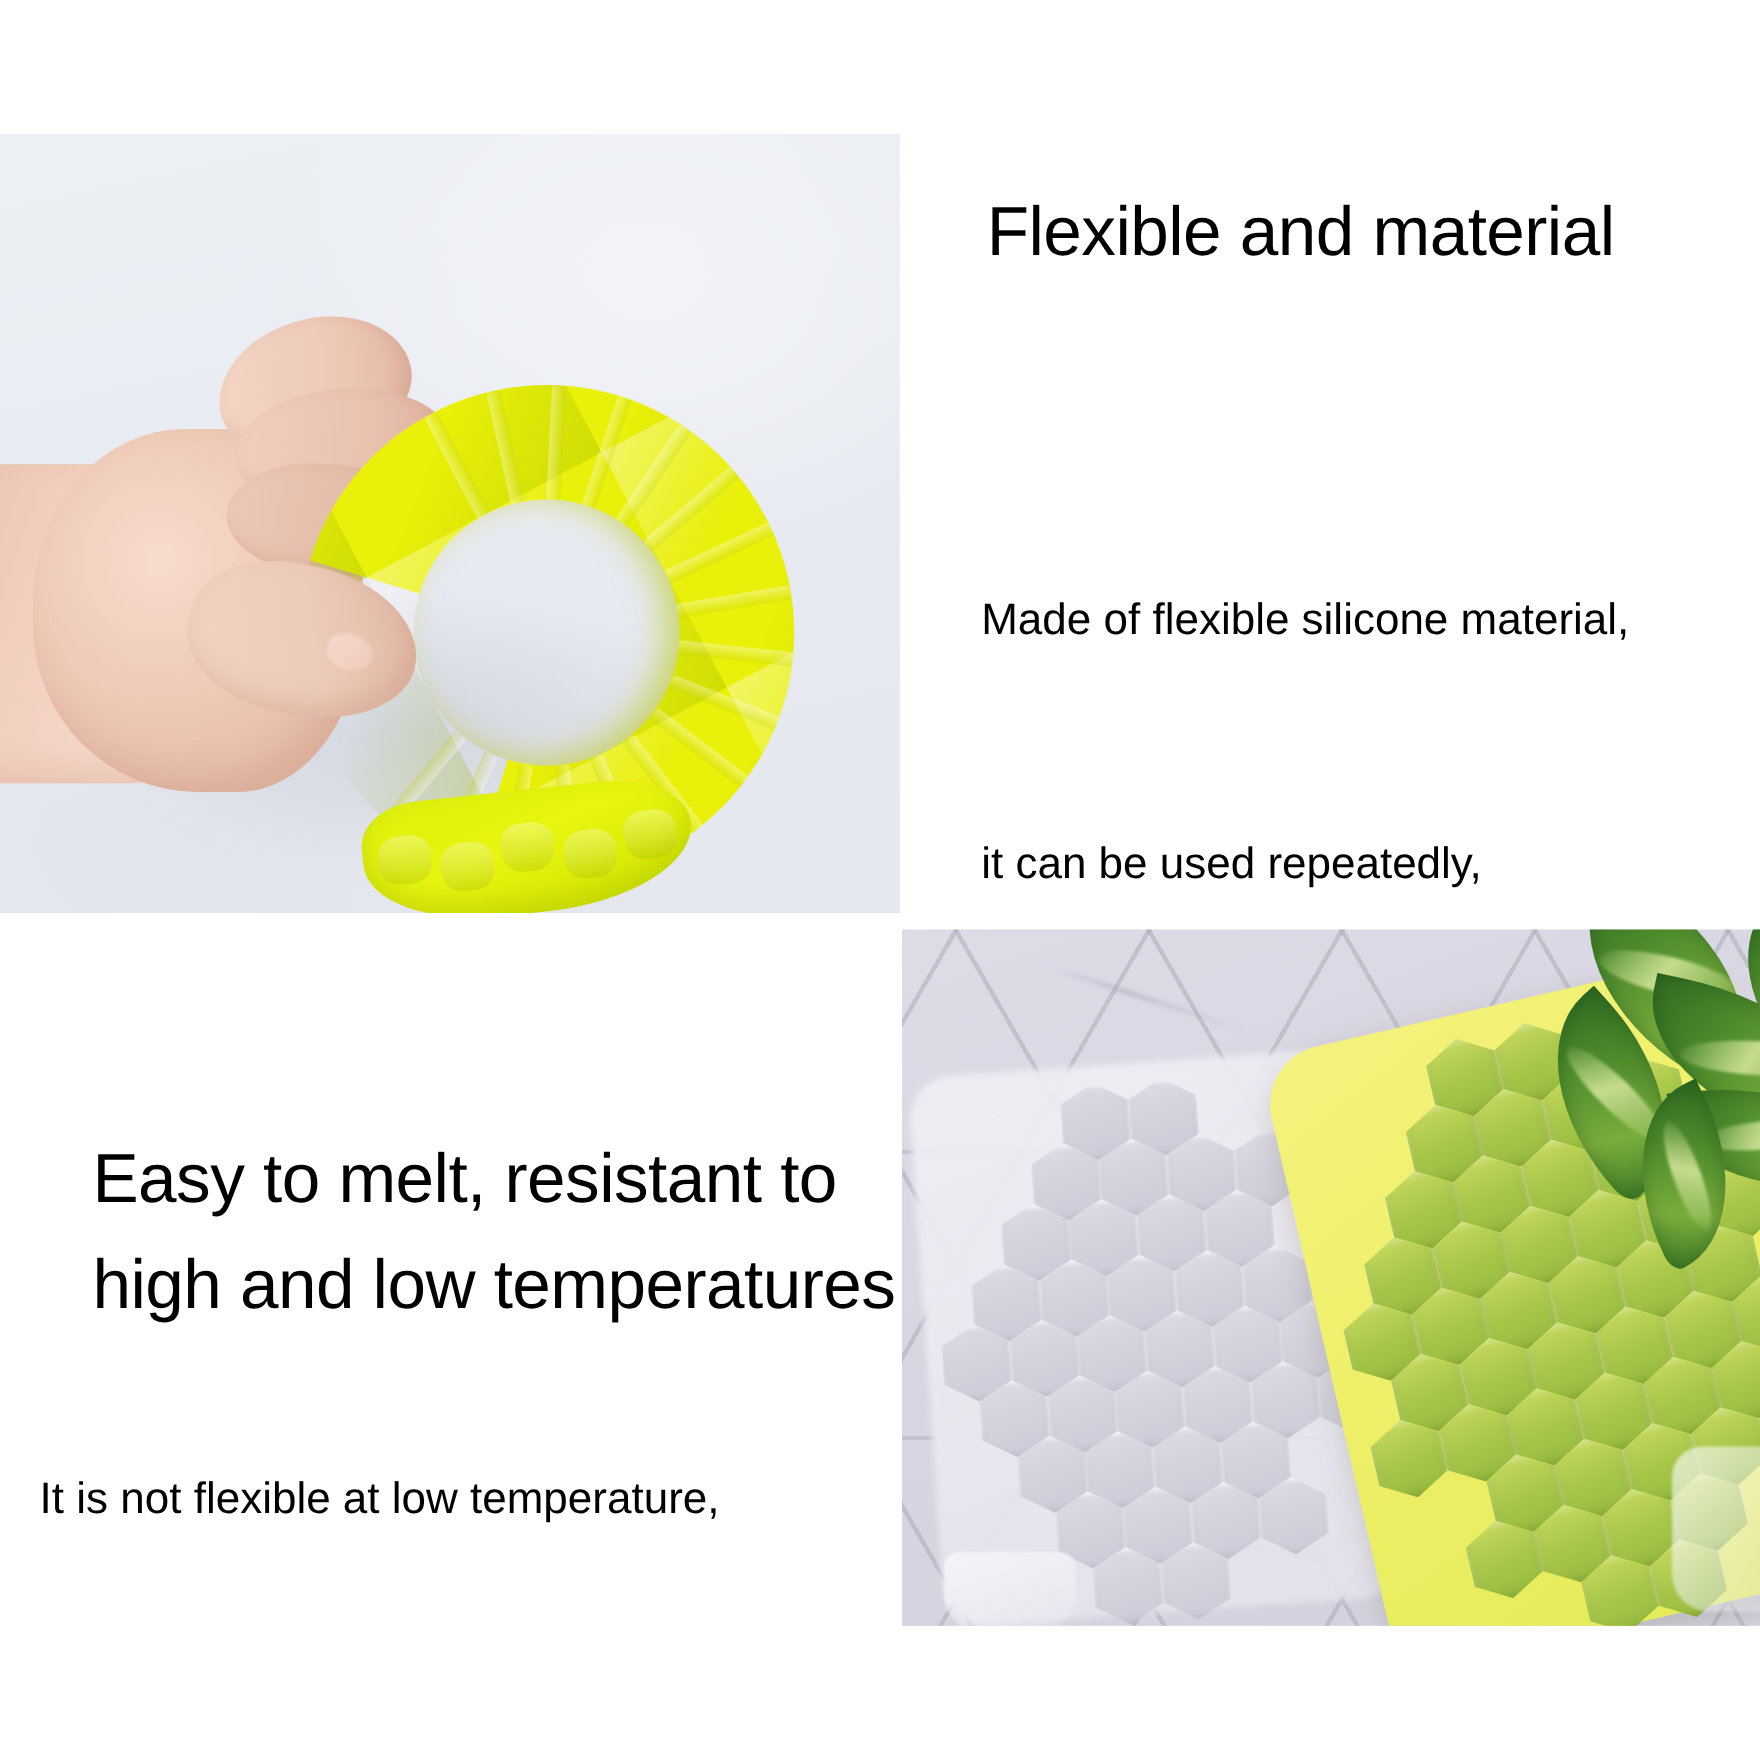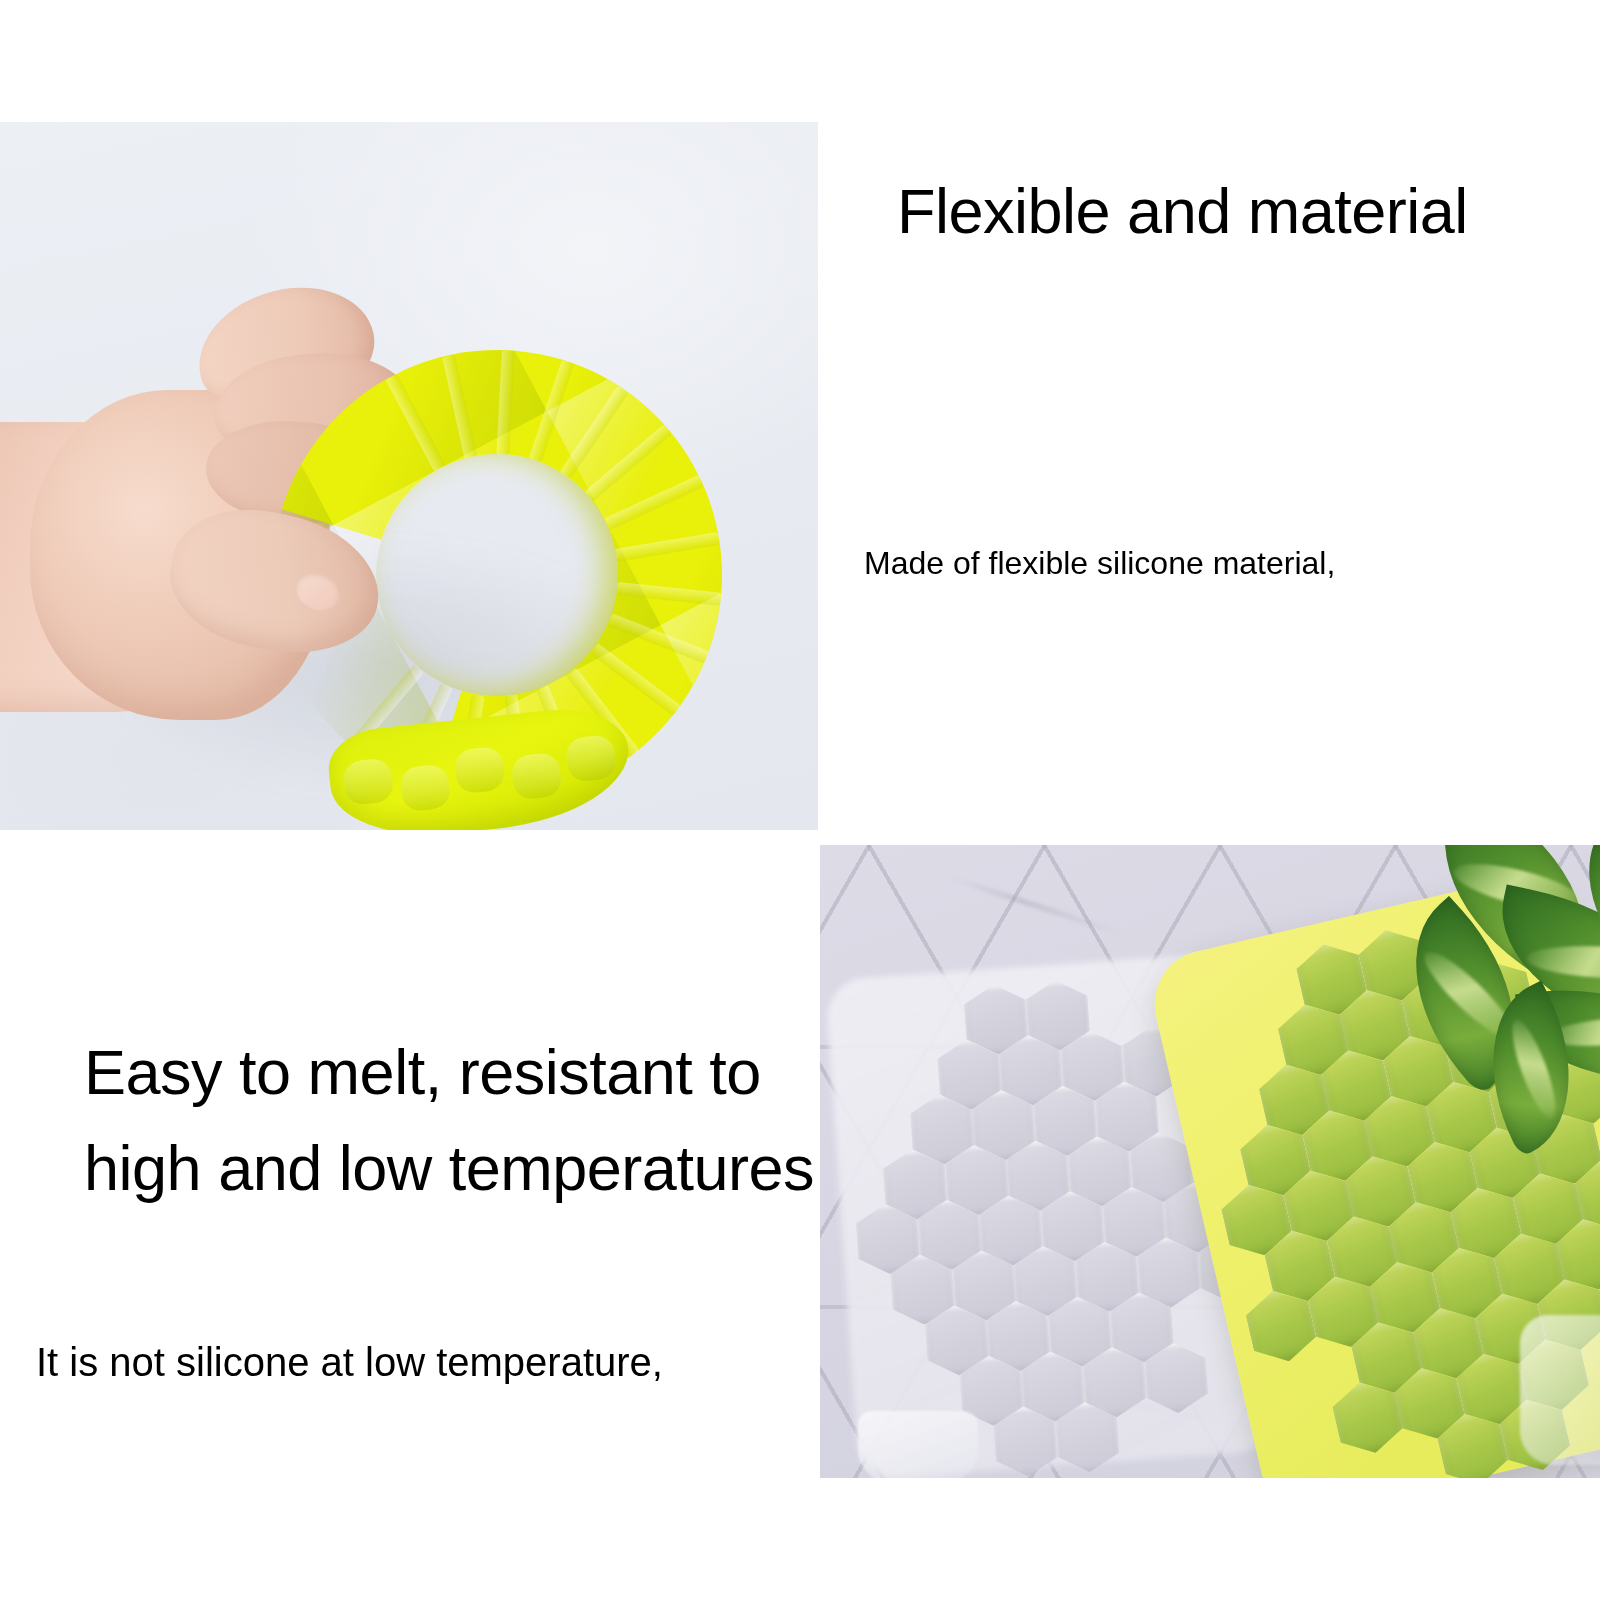--- a/index.html
+++ b/index.html
@@ -307,23 +307,23 @@
   }
   .body-text .ln { display: block; }
 
   #headline-top-right {
     left: 897px;
     top: 172px;
     font-size: 63px;
     line-height: 78px;
   }
   #body-top-right {
-    left: 864px;
+    left: 892px;
     top: 378px;
-    font-size: 32px;
+    font-size: 40px;
     line-height: 74px;
   }
   #headline-bottom-left {
     left: 50px;
     top: 928px;
     font-size: 63px;
     line-height: 96px;
   }
   #body-bottom-left {
     left: 36px;
@@ -505,23 +505,24 @@
     </div>
 
   <div id="jar-hint"></div>
   <div id="jar-hint2"></div>
 </div>
 
 <div class="headline" id="headline-top-right">Flexible and material</div>
 
 <div class="body-text" id="body-top-right">
   <span class="ln">Made of flexible silicone material,</span>
+  <span class="ln">it can be used repeatedly,</span>
 </div>
 
 <div class="headline" id="headline-bottom-left">
   <span class="ln">Easy to melt, resistant to</span>
   <span class="ln">high and low temperatures</span>
 </div>
 
 <div class="body-text" id="body-bottom-left">
-  <span class="ln">It is not silicone at low temperature,</span>
+  <span class="ln">It is not flexible at low temperature,</span>
   
 </div>
 
 </body></html>

